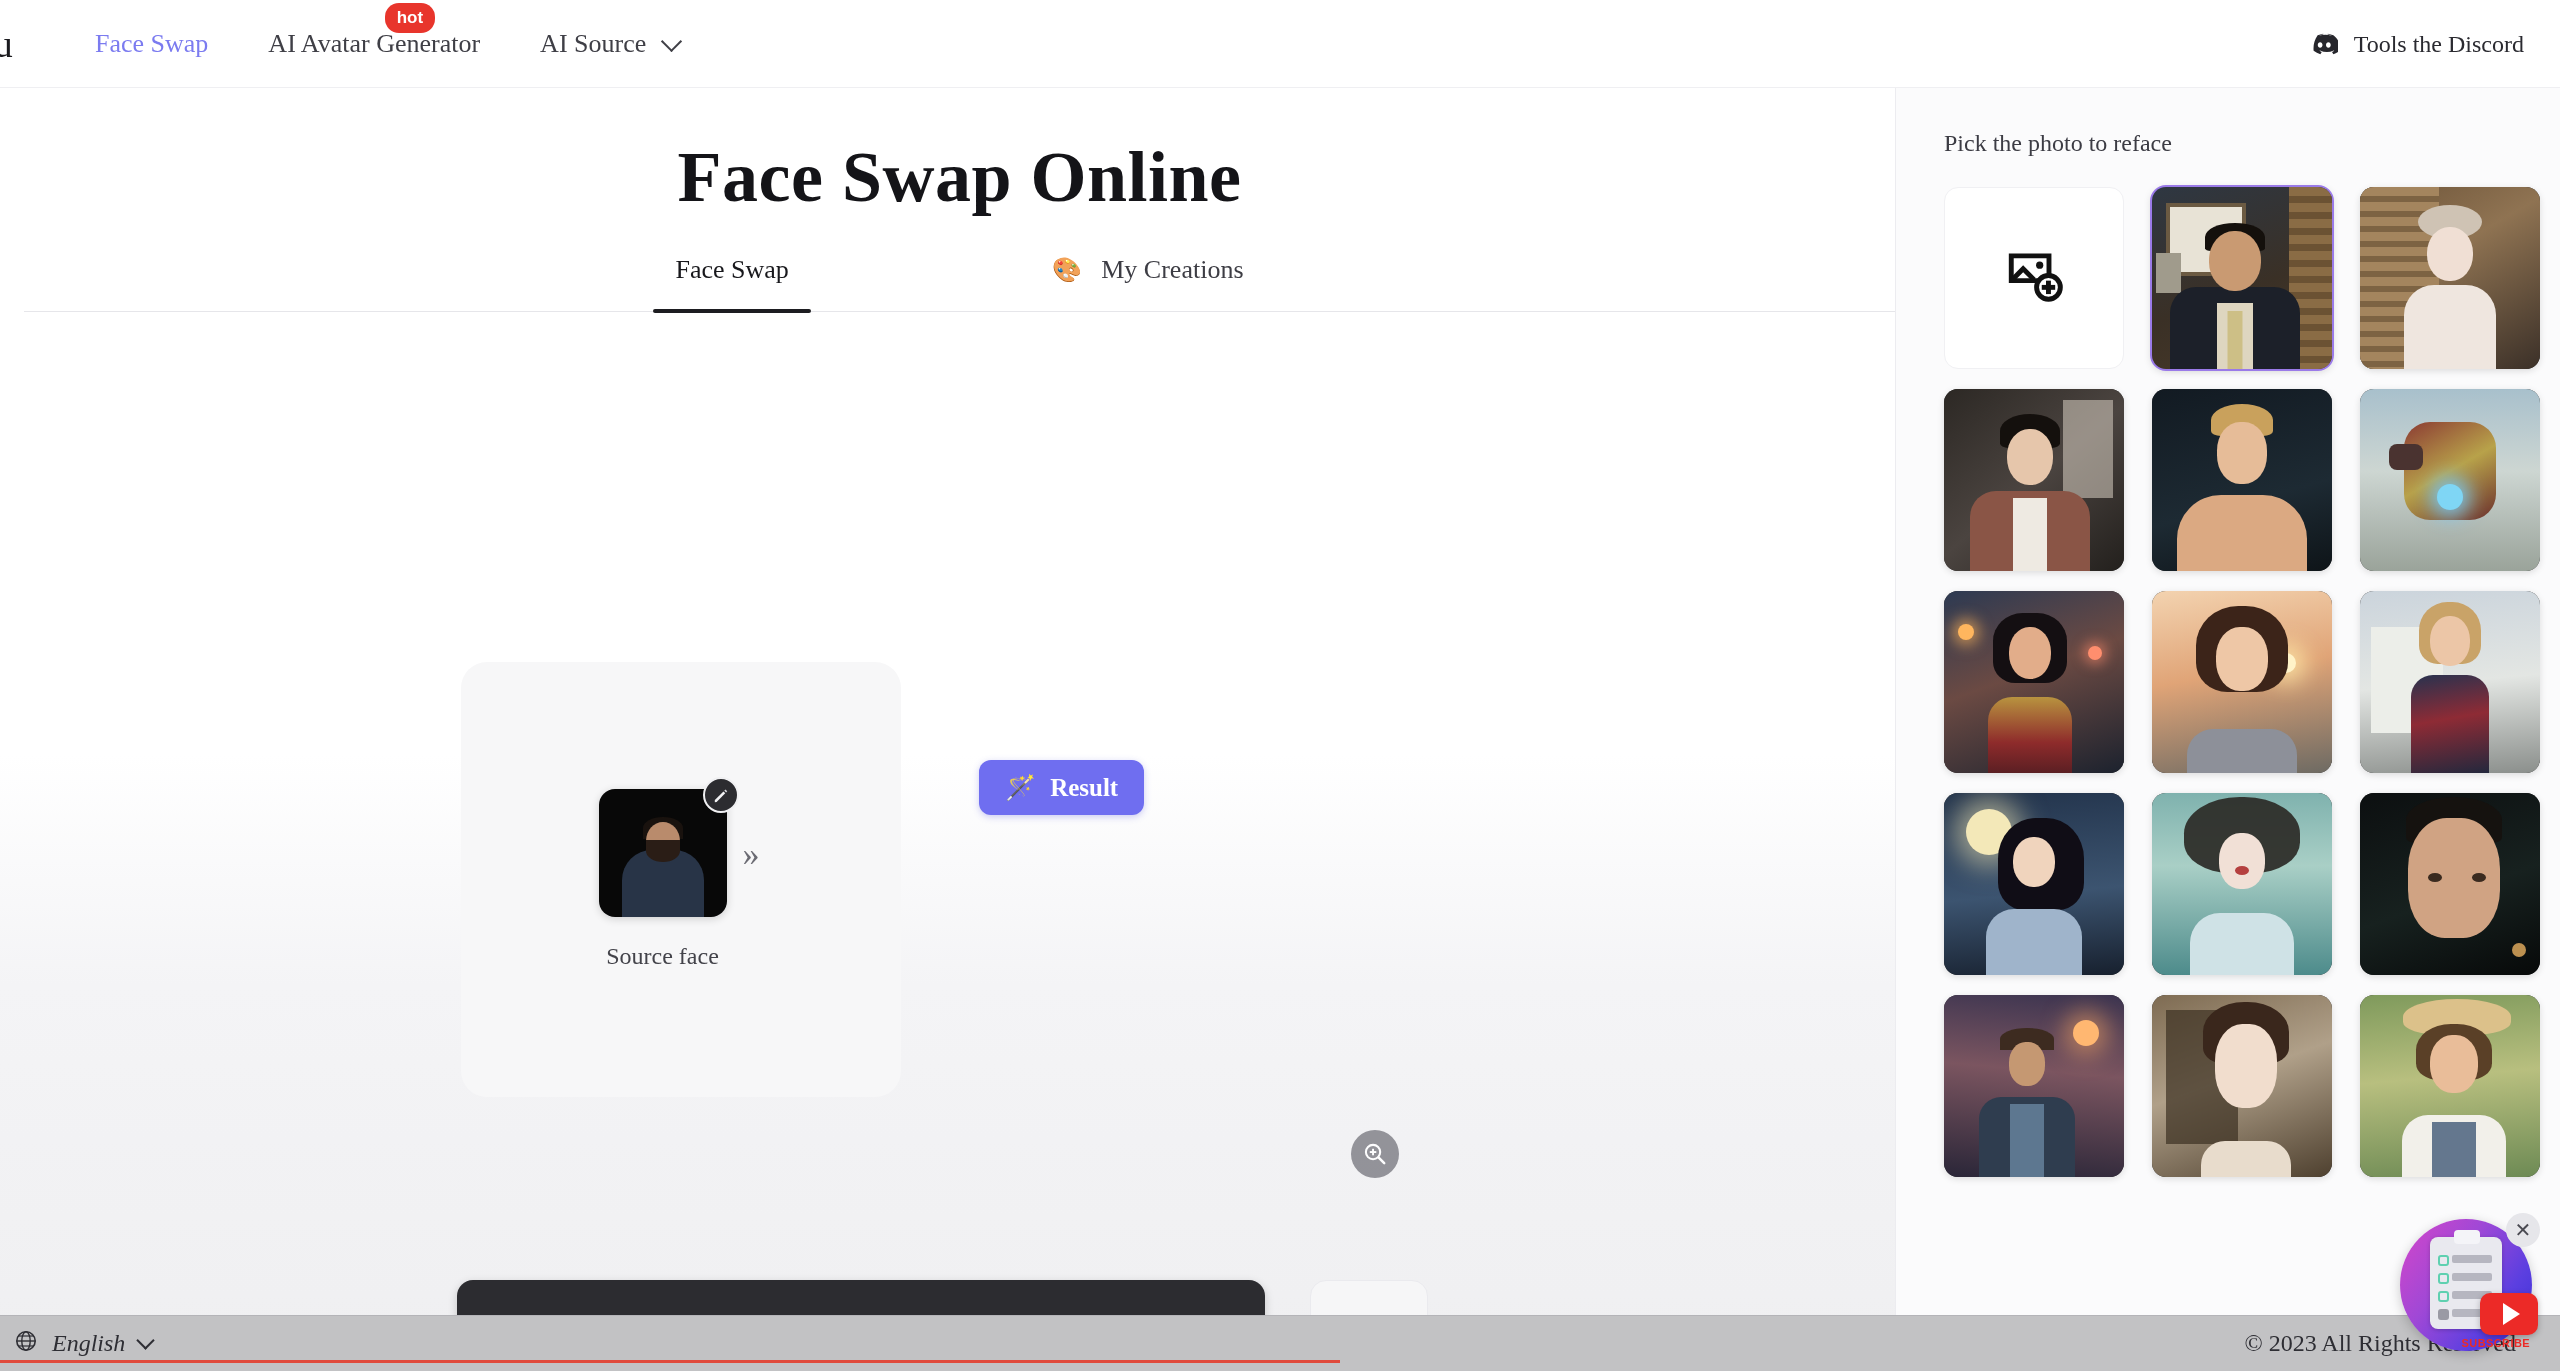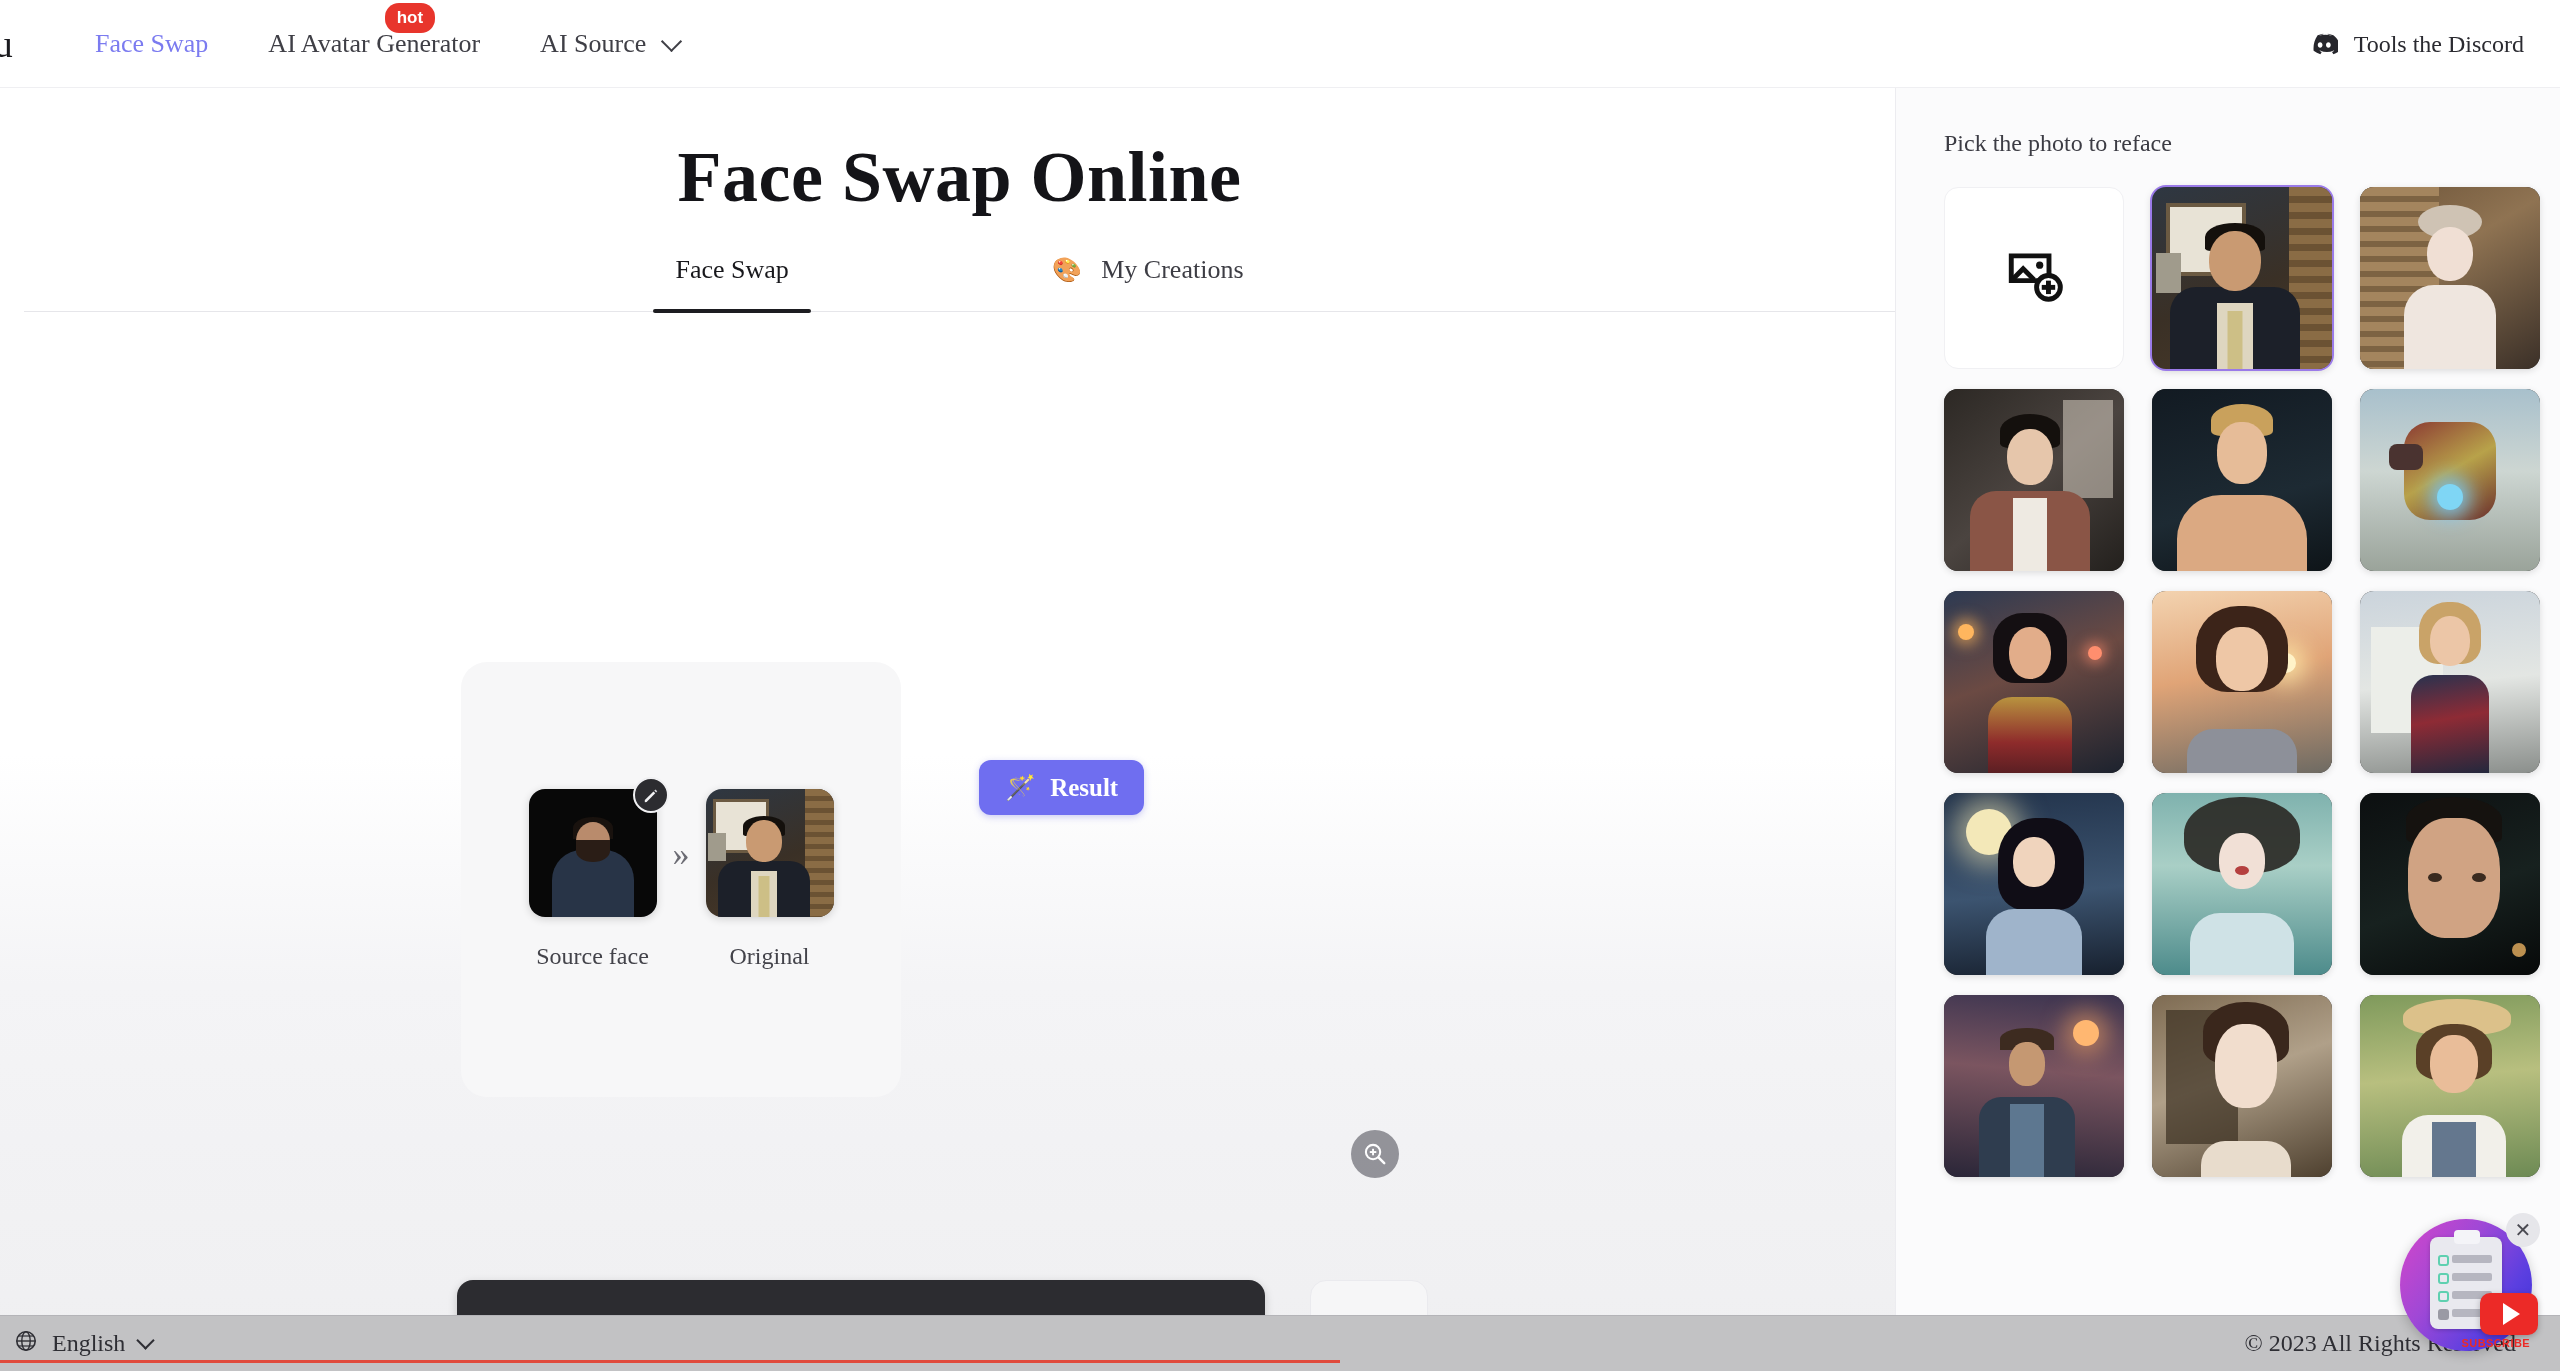--- a/index.html
+++ b/index.html
@@ -186,21 +186,21 @@
     display:flex; align-items:center; justify-content:center;
   }
   .cell.selected { outline: 4px solid #9a7ae8; outline-offset: -2px; border-radius:14px; box-shadow: 0 0 0 2px #fff, 0 2px 8px rgba(0,0,0,.18); }
 
   
   .footer {
     position:absolute; left:0; bottom:0; width: 2560px; height: 56px;
     background: #c2c2c4; border-top: 1px solid #b4b4b8;
     display:flex; align-items:center; z-index:30;
   }
-  .lang { display:flex; align-items:center; gap:14px; margin-left: 14px; font-size:24px; color:#2e2e34; cursor:pointer; }
+  .lang { display:flex; align-items:center; gap:14px; margin-left: 14px; font-size:24px; color:#2e2e34; cursor:pointer;font-style:italic; }
   .lang .dd::after{
     content:""; display:inline-block; width:11px;height:11px;
     border-right:2.5px solid #2e2e34; border-bottom:2.5px solid #2e2e34; transform:rotate(45deg);
     position:relative; top:-4px;
   }
   .copyright { position:absolute; right: 44px; font-size: 24px; color:#2e2e34; white-space:nowrap; }
   .progress-line { position:absolute; left:0; bottom: 8px; height:3px; width: 1340px; background:#e04a3c; }
 
   
   .survey {
@@ -297,37 +297,20 @@
                 <path d="M4 18.5 16.2 6.3l2.5 2.5L6.5 21 4 21.5z" fill="#f2f2f4"></path>
                 <path d="M17.4 5.1l1.6-1.6 2.5 2.5-1.6 1.6z" fill="#d9d9de"></path>
               </svg>
             </div>
           </div>
           <div class="thumb-label">Source face</div>
         </div>
 
         <div class="arrow-sep">»</div>
 
-        <div class="face-col">
-          <div class="thumb">
-            <div class="inner">
-              <div class="art-orig">
-                <div class="blind"></div>
-                  <div class="wall"></div>
-                  <div class="frame2"></div>
-                <div class="suit"></div>
-                  <div class="shirt"></div>
-                  <div class="tie"></div>
-                <div class="hair"></div>
-                  <div class="head"></div>
-              </div>
-            </div>
-          </div>
-          <div class="thumb-label">Original</div>
-        </div>
       </div>
 
       <div class="result-badge">
         <span>🪄</span>
         <span>Result</span>
       </div>
 
       <div class="result-canvas"></div>
 
       <div class="zoom-fab">

